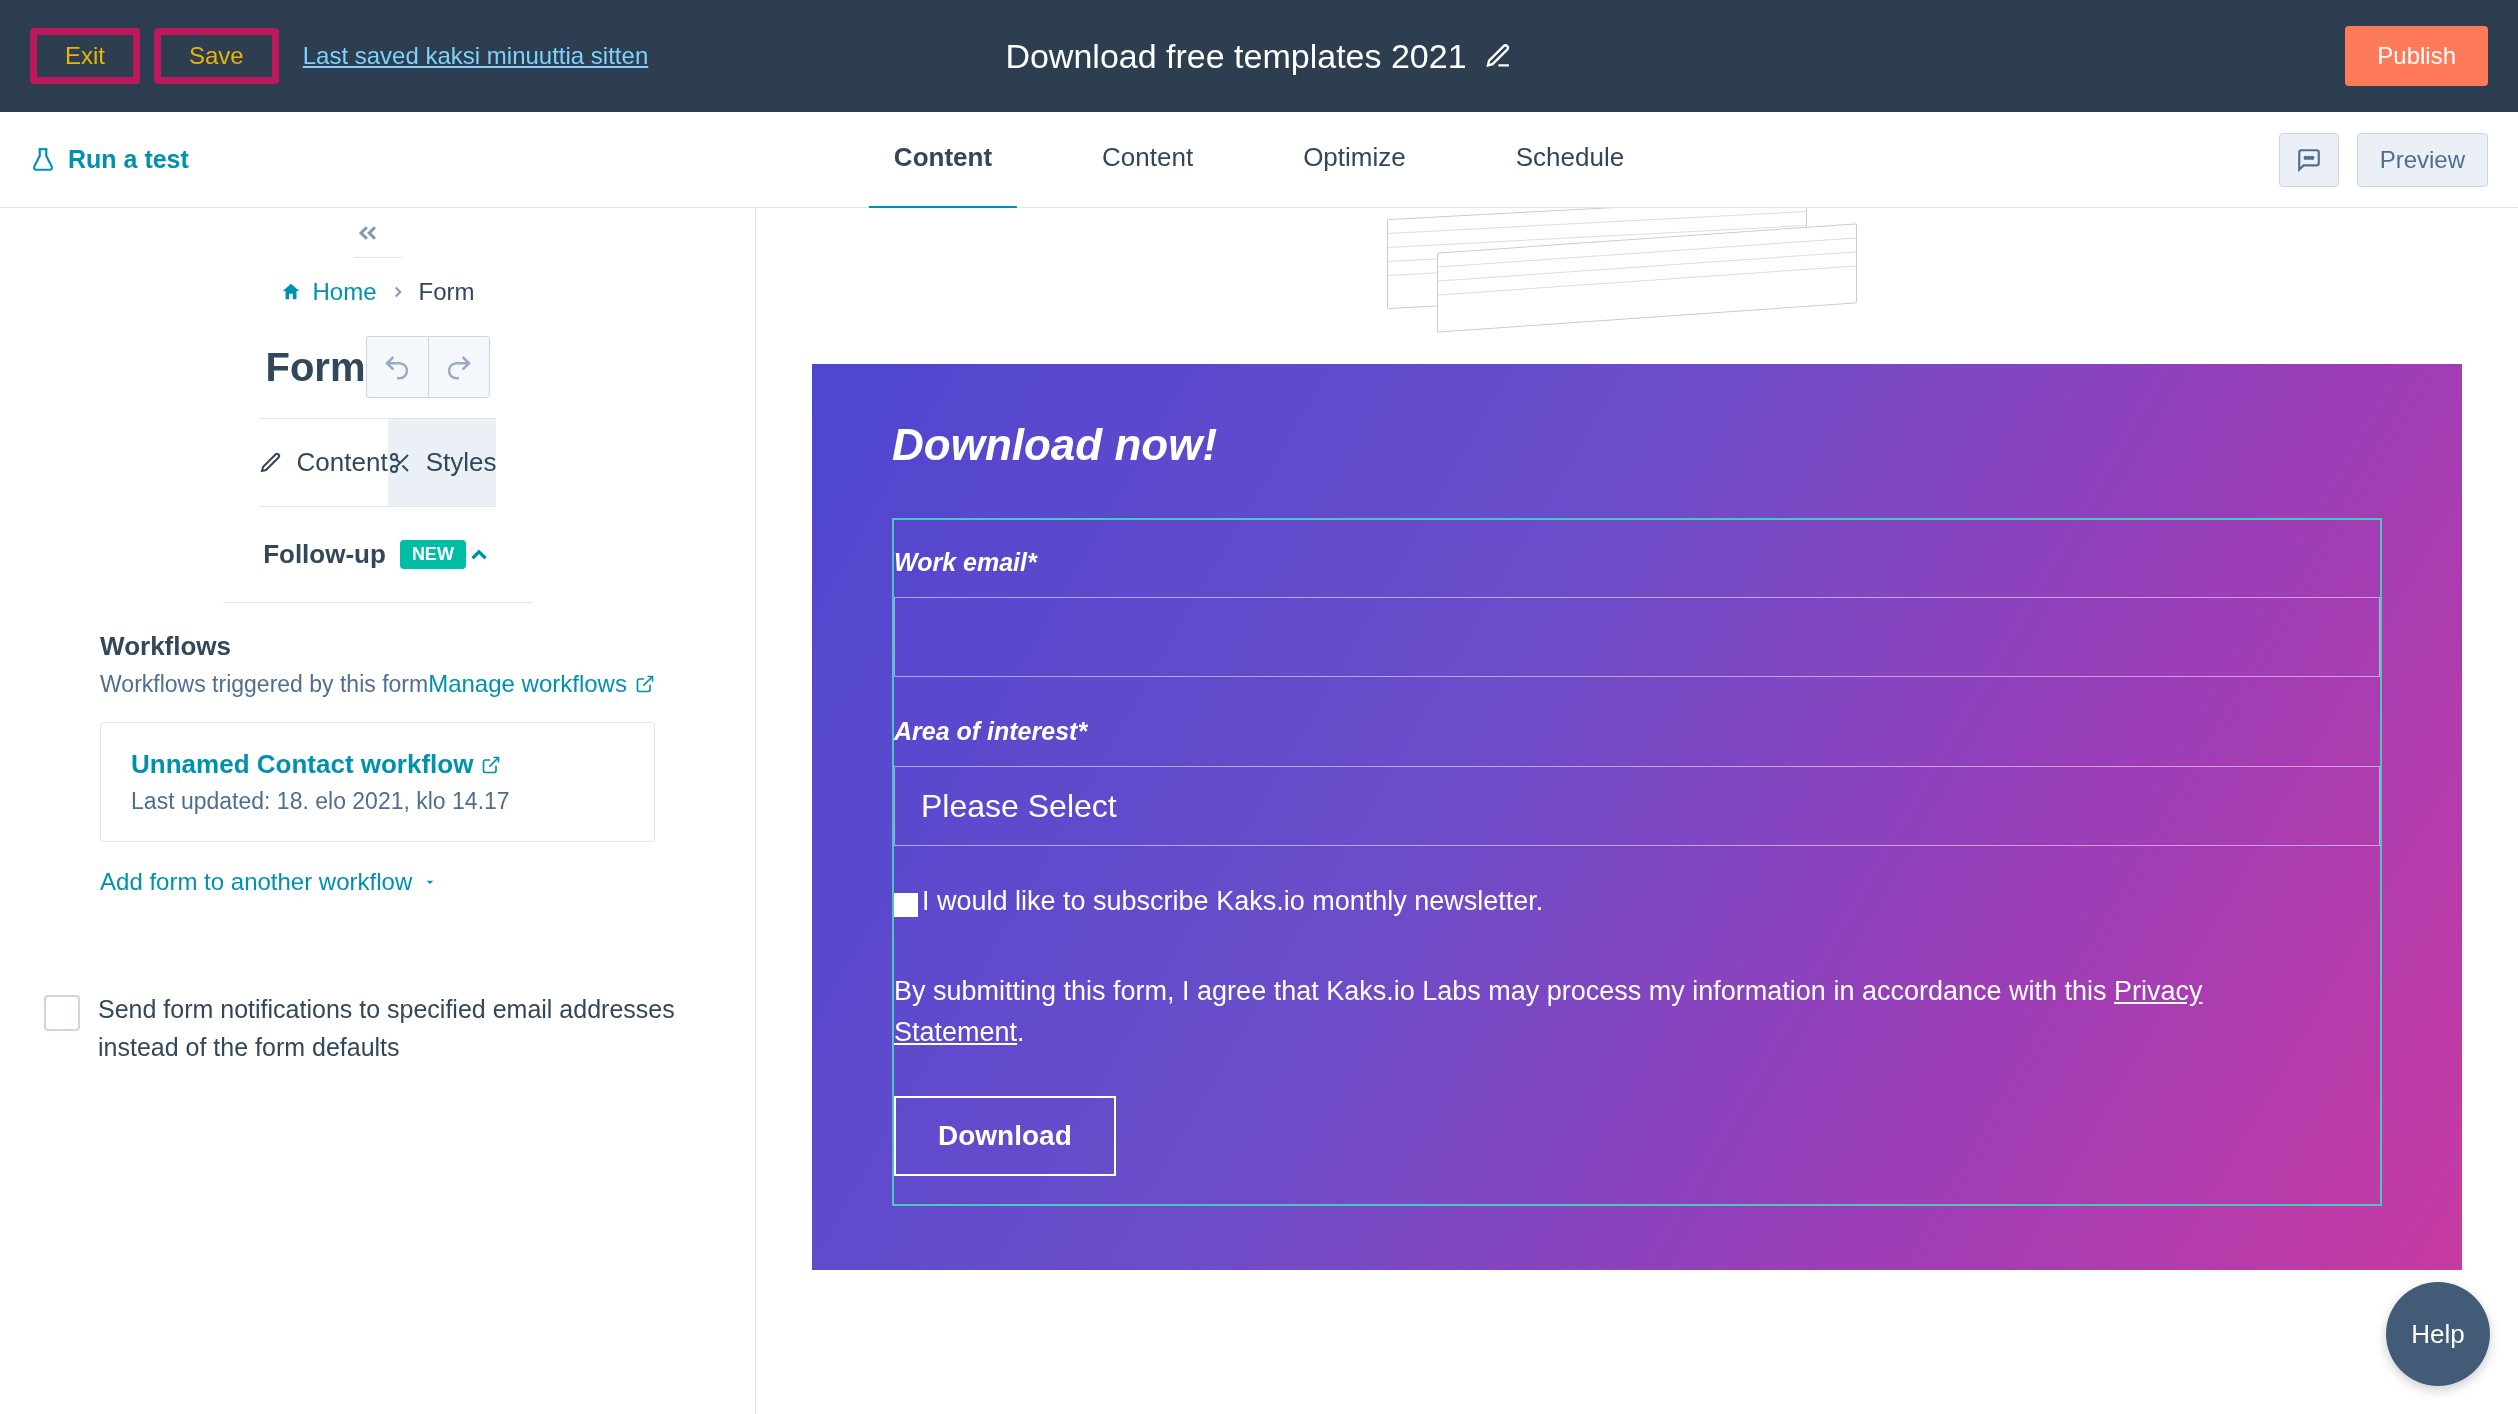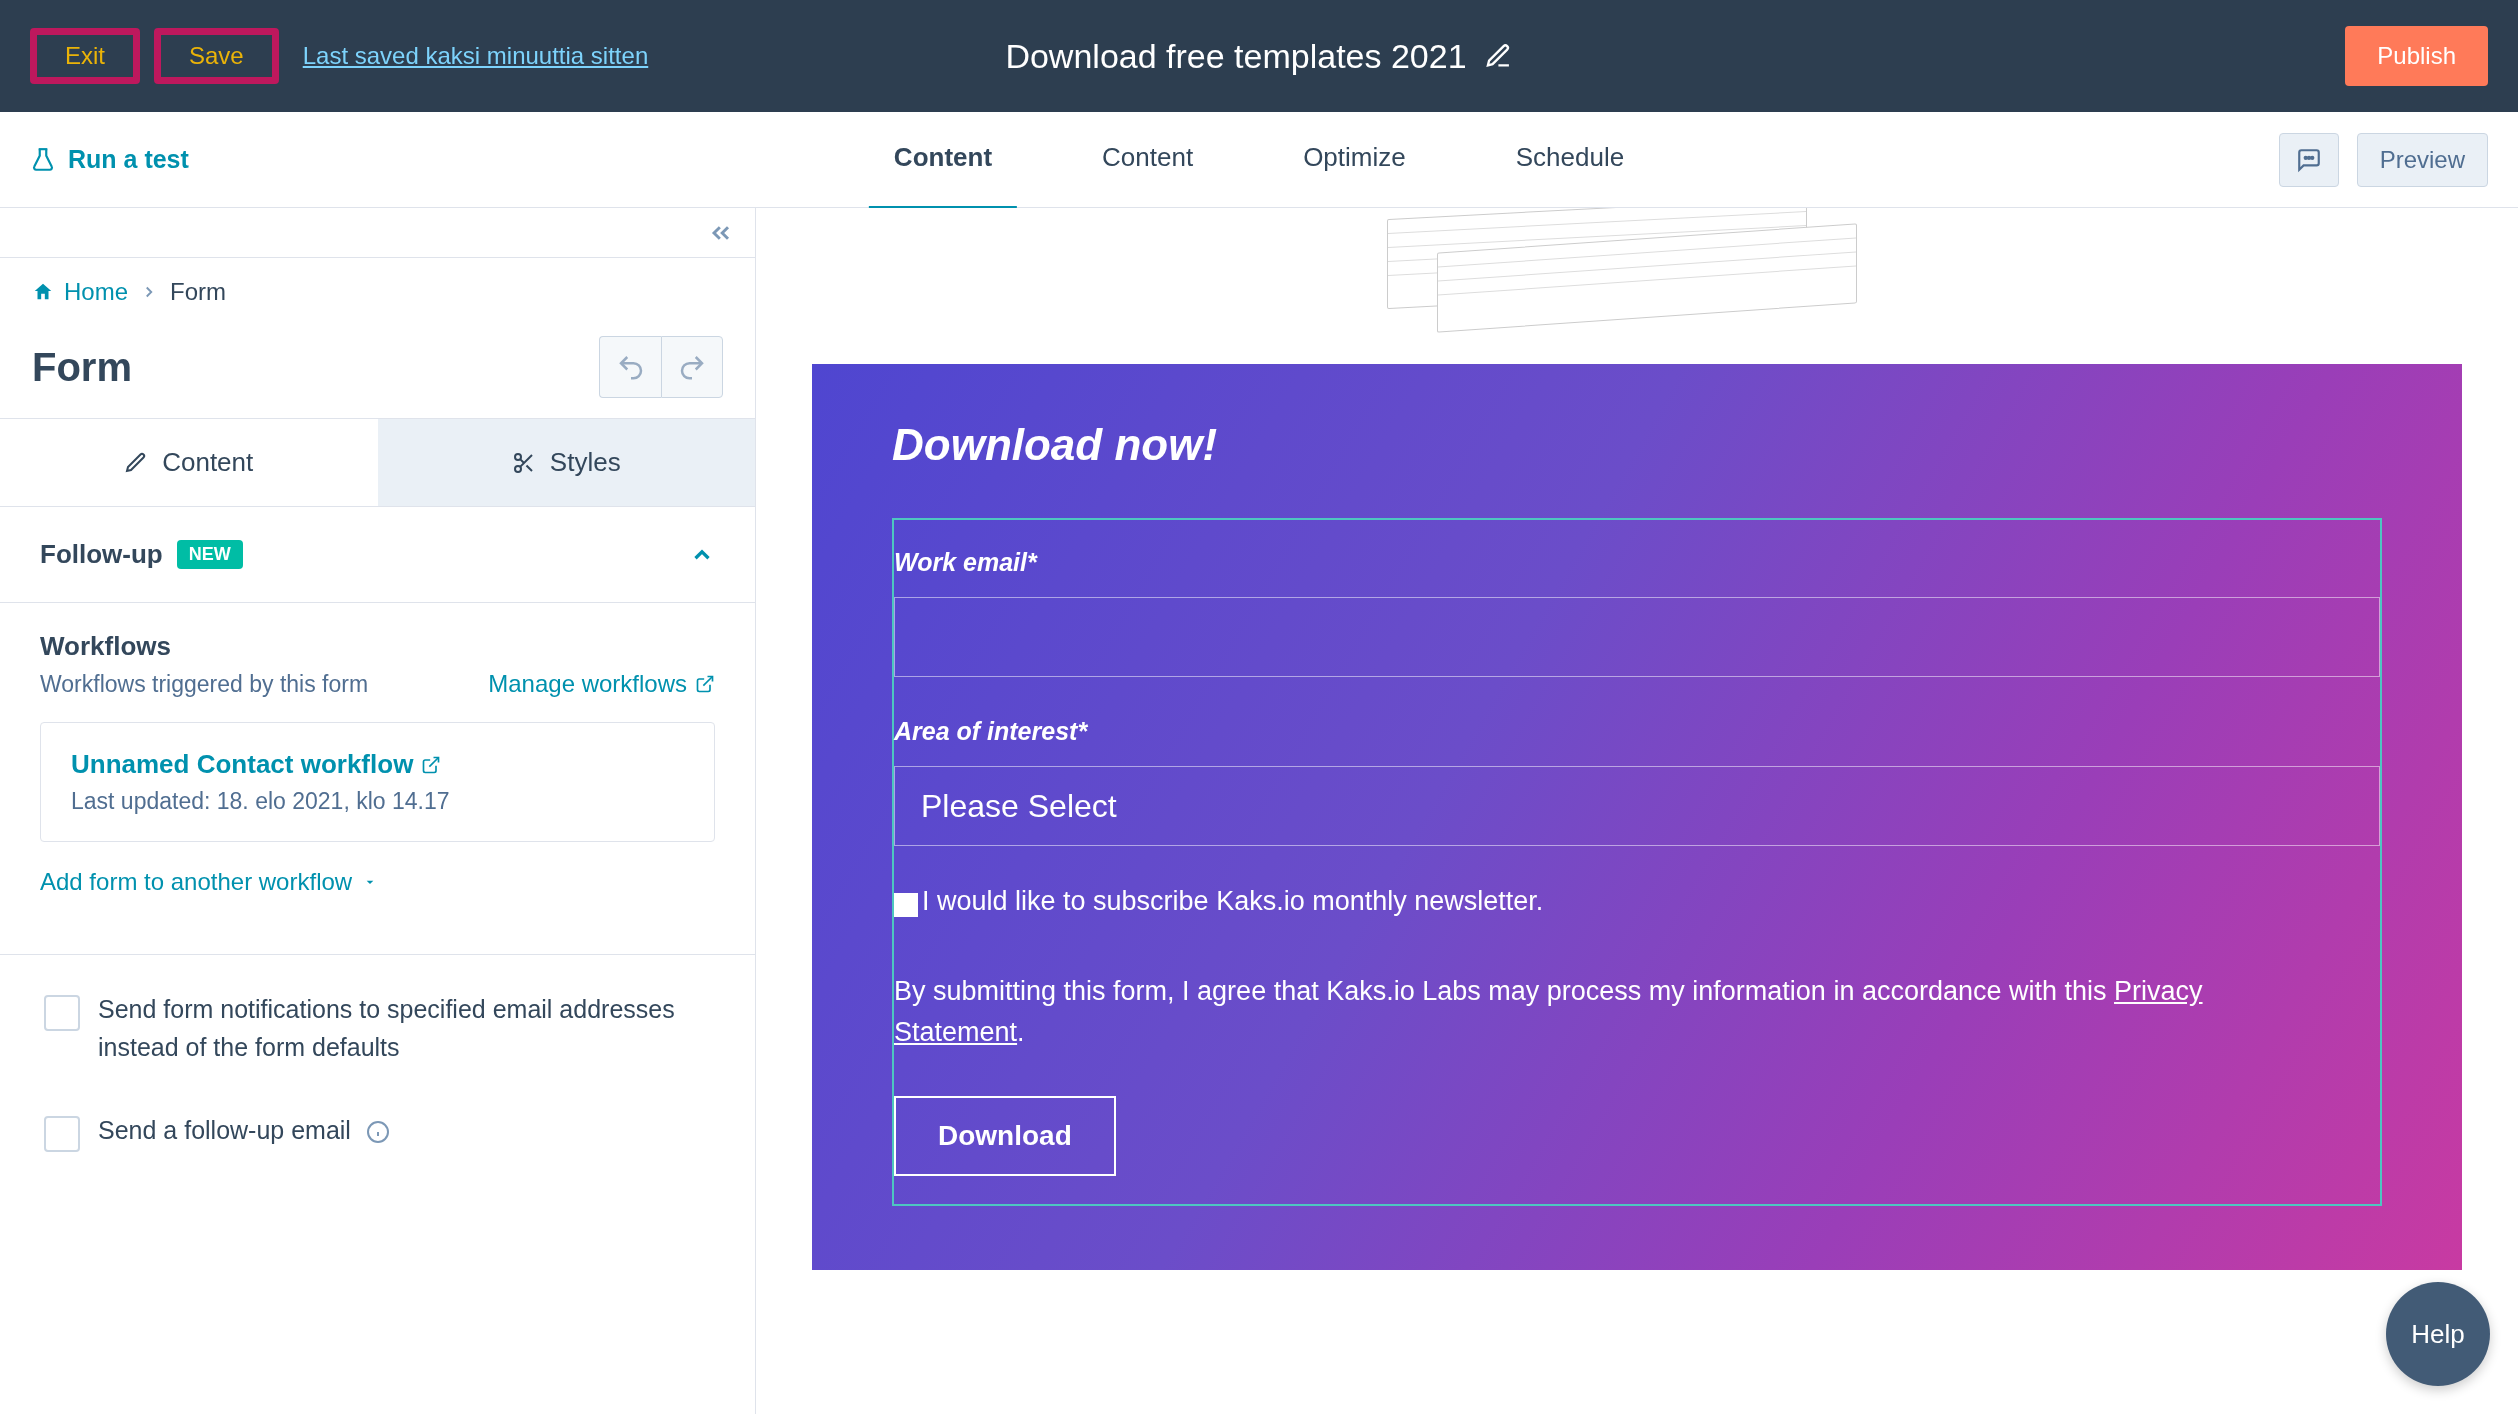--- a/index.html
+++ b/index.html
@@ -114,20 +114,21 @@
 .main {
   display: flex;
   height: calc(100% - 112px - 96px);
 }
 .sidebar {
   width: 756px;
   border-right: 1px solid #dfe3eb;
   display: flex;
   flex-direction: column;
   background: #fff;
+  align-items: center;
 }
 .collapse-bar {
   height: 50px;
   border-bottom: 1px solid #dfe3eb;
   display: flex;
   align-items: center;
   justify-content: flex-end;
   padding-right: 20px;
 }
 .collapse-chevrons {
@@ -588,33 +589,20 @@
       </div>
     </div>
 
     <div class="divider"></div>
 
     <div class="checkbox-row">
       <div class="cb"></div>
       <div class="cb-label">Send form notifications to specified email addresses instead of the form defaults</div>
     </div>
 
-    <div class="checkbox-row" style="padding-top:10px;">
-      <div class="cb"></div>
-      <div class="cb-label">
-        <span>Send a follow-up email</span>
-        <span class="info-ic">
-          <svg width="24" height="24" viewBox="0 0 24 24" fill="none" stroke="currentColor" stroke-width="2">
-              <circle cx="12" cy="12" r="10"></circle>
-              <line x1="12" y1="16" x2="12" y2="12"></line>
-              <line x1="12" y1="8" x2="12" y2="8"></line>
-            </svg>
-        </span>
-      </div>
-    </div>
   </div>
 
   <div class="canvas">
     <div class="doc-image">
       <div class="sheet sheet1">
           <div class="row"></div>
           <div class="row"></div>
           <div class="row"></div>
           <div class="row"></div>
         </div>

